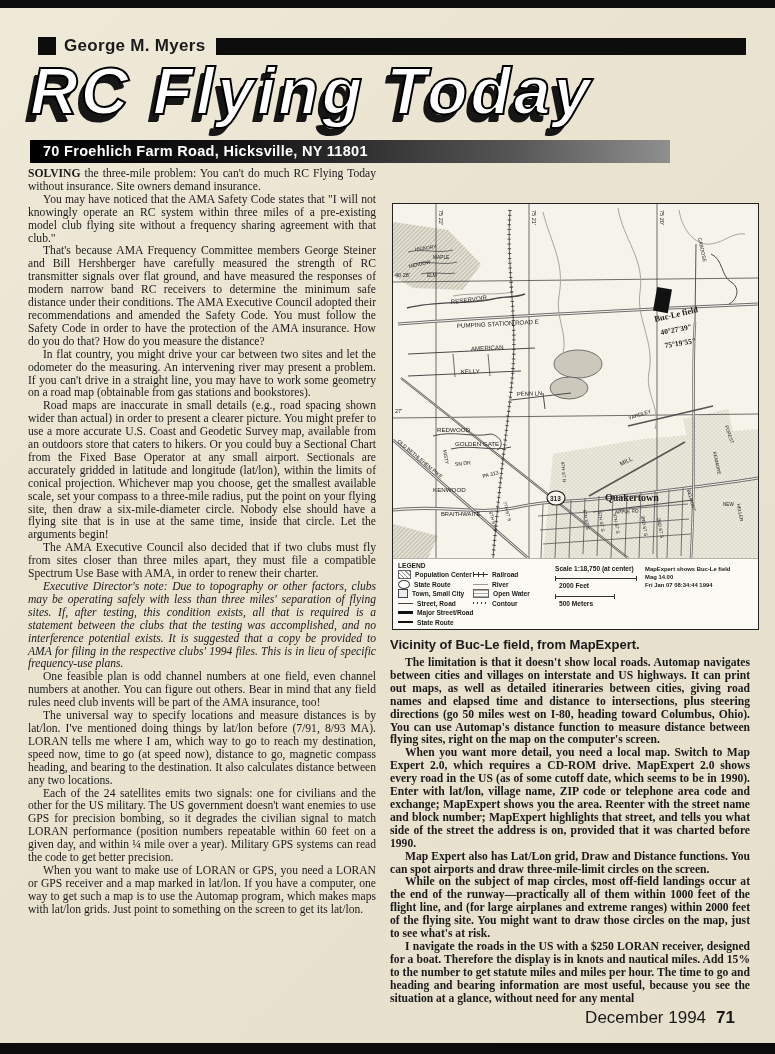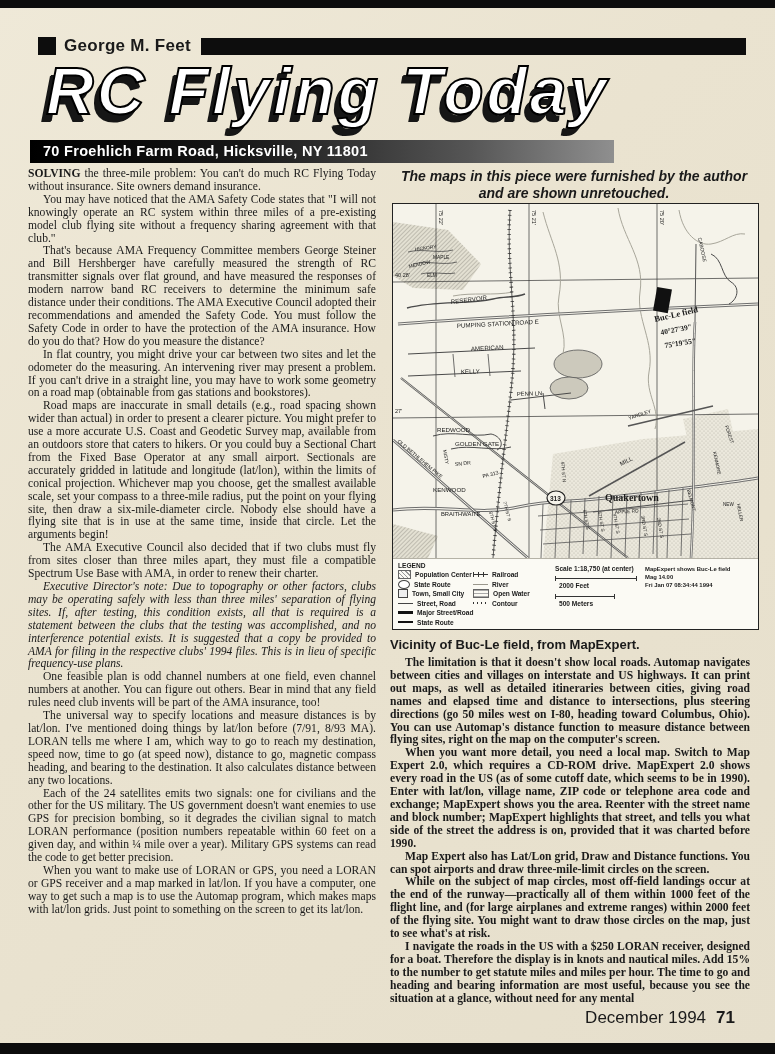--- a/index.html
+++ b/index.html
@@ -15,23 +15,23 @@
   .author-square{width:18px;height:18px;background:#0d0d0d;flex:0 0 auto;}
   .author-name{font-family:"Liberation Sans",sans-serif;font-weight:bold;
                font-size:17px;margin:0 10px 0 8px;white-space:nowrap;letter-spacing:.3px;}
   .author-rule{flex:1;height:17px;background:#0d0d0d;}
 
   .big-title{position:absolute;left:30px;top:54px;width:720px;
              font-family:"Liberation Sans",sans-serif;font-style:italic;font-weight:900;
              font-size:66px;line-height:74px;letter-spacing:3px;color:#fff;
              -webkit-text-stroke:2px #000;
              text-shadow:-5px 7px 0 #161616, -6px 8px 0 #161616;
-             white-space:nowrap;margin-left:16px;}
-
-  .address-bar{position:absolute;left:30px;top:140px;width:584px;height:23px;
+             white-space:nowrap;}
+
+  .address-bar{position:absolute;left:30px;top:140px;width:640px;height:23px;
                background:linear-gradient(90deg,#000 0%,#161616 35%,#555 75%,#8f8f8f 100%);
                color:#fff;font-family:"Liberation Sans",sans-serif;font-weight:bold;
                font-size:14.5px;line-height:23px;padding-left:13px;box-sizing:border-box;
                letter-spacing:.3px;}
 
   .col{position:absolute;text-align:justify;font-size:11.6px;line-height:12.9px;}
   .col-left{left:28px;top:168px;width:348px;}
   .col-right{left:390px;top:657px;width:360px;font-weight:bold;}
   .col p{margin:0;text-indent:15px;}
   .col p.noindent{text-indent:0;}
@@ -83,21 +83,21 @@
   .footer .pg{font-weight:bold;margin-left:10px;}
 </style>
 </head>
 <body>
 
 <div class="page">
   <div class="strip top"></div>
 
   <div class="author-row">
     <div class="author-square"></div>
-    <div class="author-name">George M. Feet</div>
+    <div class="author-name">George M. Myers</div>
     <div class="author-rule"></div>
   </div>
 
   <div class="big-title">RC Flying Today</div>
 
   <div class="address-bar">70 Froehlich Farm Road, Hicksville, NY  11801</div>
 
   <div class="col col-left" id="col-left">
       <p class="noindent"><b>SOLVING</b> the three-mile problem: You can't do much RC Flying Today without insurance. Site owners demand insurance.</p>
       <p class="">You may have noticed that the AMA Safety Code states that "I will not knowingly operate an RC system within three miles of a pre-existing model club flying site without a frequency sharing agreement with that club."</p>
@@ -105,21 +105,20 @@
       <p class="">In flat country, you might drive your car between two sites and let the odometer do the measuring. An intervening river may present a problem. If you can't drive in a straight line, you may have to work some geometry on a road map (obtainable from gas stations and bookstores).</p>
       <p class="">Road maps are inaccurate in small details (e.g., road spacing shown wider than actual) in order to present a clearer picture. You might prefer to use a more accurate U.S. Coast and Geodetic Survey map, available from an outdoors store that caters to hikers. Or you could buy a Sectional Chart from the Fixed Base Operator at any small airport. Sectionals are accurately gridded in latitude and longitude (lat/lon), within the limits of conical projection. Whichever map you choose, get the smallest available scale, set your compass to a three-mile radius, put the point on your flying site, then draw a six-mile-diameter circle. Nobody else should have a flying site that is in use at the same time, inside that circle. Let the arguments begin!</p>
       <p class="">The AMA Executive Council also decided that if two clubs must fly from sites closer than three miles apart, they must file a compatible Spectrum Use Base with AMA, in order to renew their charter.</p>
       <p class=" it">Executive Director's note: Due to topography or other factors, clubs may be operating safely with less than three miles' separation of flying sites. If, after testing, this condition exists, all that is required is a statement between the clubs that the testing was accomplished, and no interference potential exists. It is suggested that a copy be provided to AMA for filing in the respective clubs' 1994 files. This is in lieu of specific frequency-use plans.</p>
       <p class="">One feasible plan is odd channel numbers at one field, even channel numbers at another. You can figure out others. Bear in mind that any field rules need club invents will be part of the AMA insurance, too!</p>
       <p class="">The universal way to specify locations and measure distances is by lat/lon. I've mentioned doing things by lat/lon before (7/91, 8/93 MA). LORAN tells me where I am, which way to go to reach my destination, speed now, time to go (at speed now), distance to go, magnetic compass heading, and bearing to the destination. It also calculates distance between any two locations.</p>
       <p class="">Each of the 24 satellites emits two signals: one for civilians and the other for the US military. The US government doesn't want enemies to use GPS for precision bombing, so it degrades the civilian signal to match LORAN performance (position numbers repeatable within 60 feet on a given day, and within ¼ mile over a year). Military GPS systems can read the code to get better precision.</p>
       <p class="">When you want to make use of LORAN or GPS, you need a LORAN or GPS receiver and a map marked in lat/lon. If you have a computer, one way to get such a map is to use the Automap program, which makes maps with lat/lon grids. Just point to something on the screen to get its lat/lon.</p>
     </div>
 
-  <div class="note">The maps in this piece were furnished by the author and are shown unretouched.</div>
 
   <div class="map-frame">
     <svg id="map-svg" viewBox="0 0 365 354" width="365" height="354" xmlns="http://www.w3.org/2000/svg">
       <defs>
         <pattern id="hatch" width="3" height="3" patternUnits="userSpaceOnUse" patternTransform="rotate(45)">
           <rect width="3" height="3" fill="#e3e0d2"></rect>
           <line x1="0" y1="0" x2="0" y2="3" stroke="#9a978c" stroke-width="1"></line>
         </pattern>
         <pattern id="dots" width="4" height="4" patternUnits="userSpaceOnUse">
           <rect width="4" height="4" fill="#ebe8dc"></rect>

